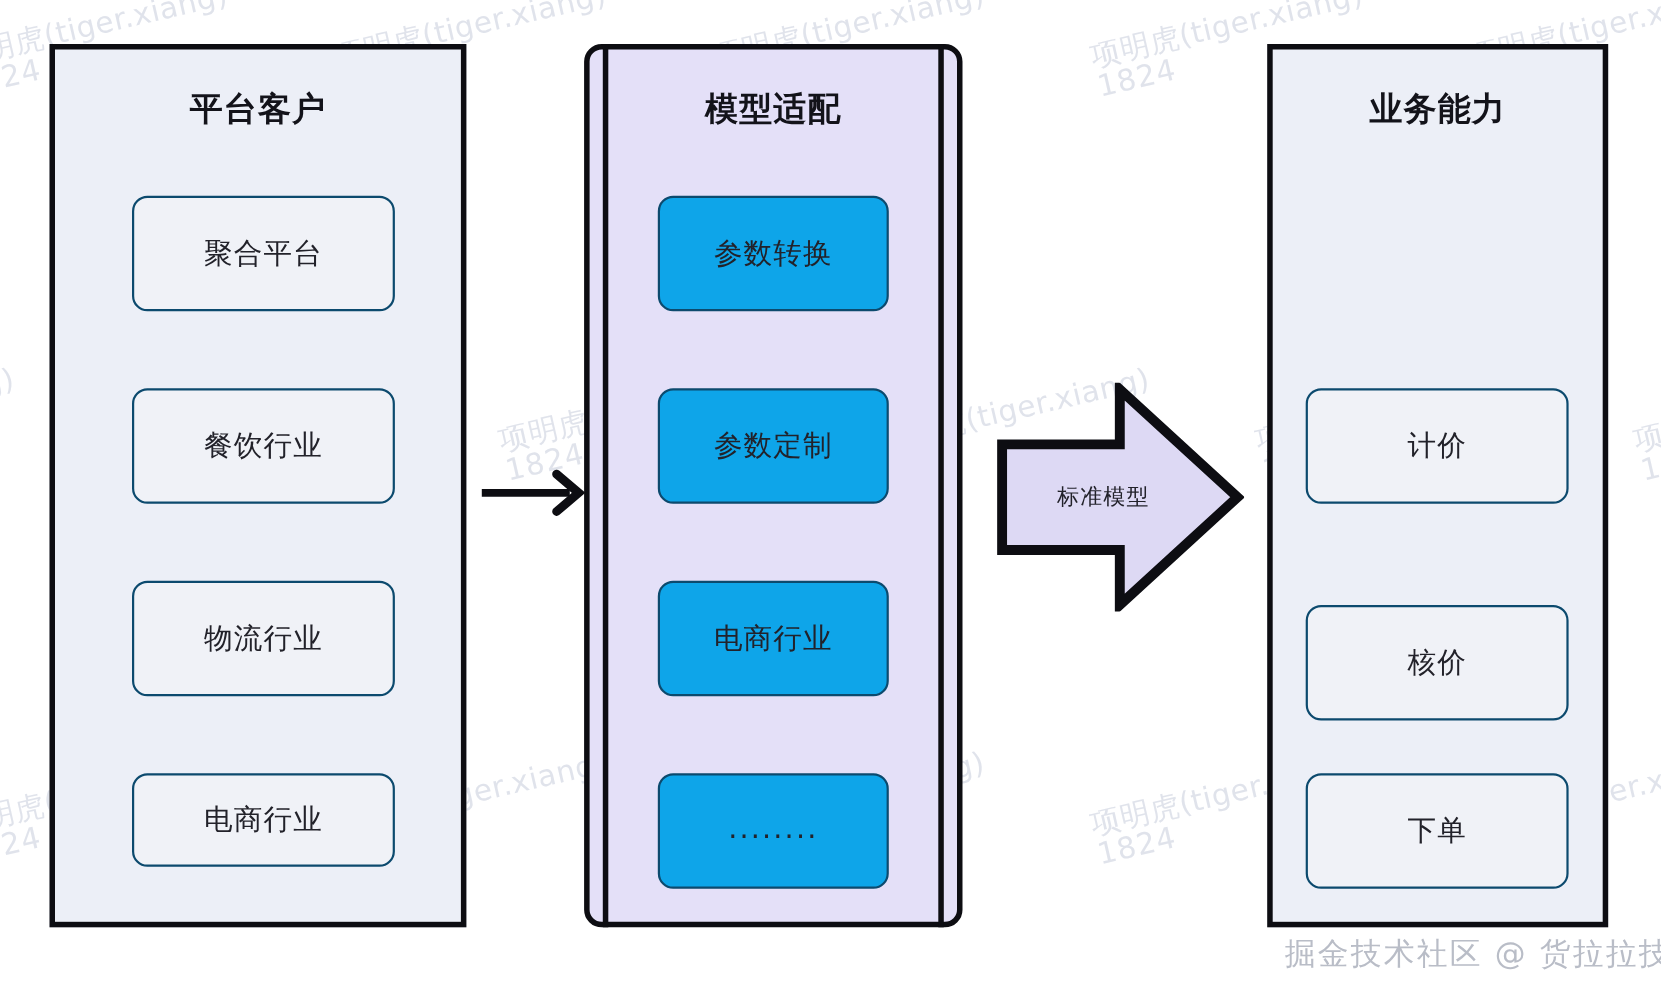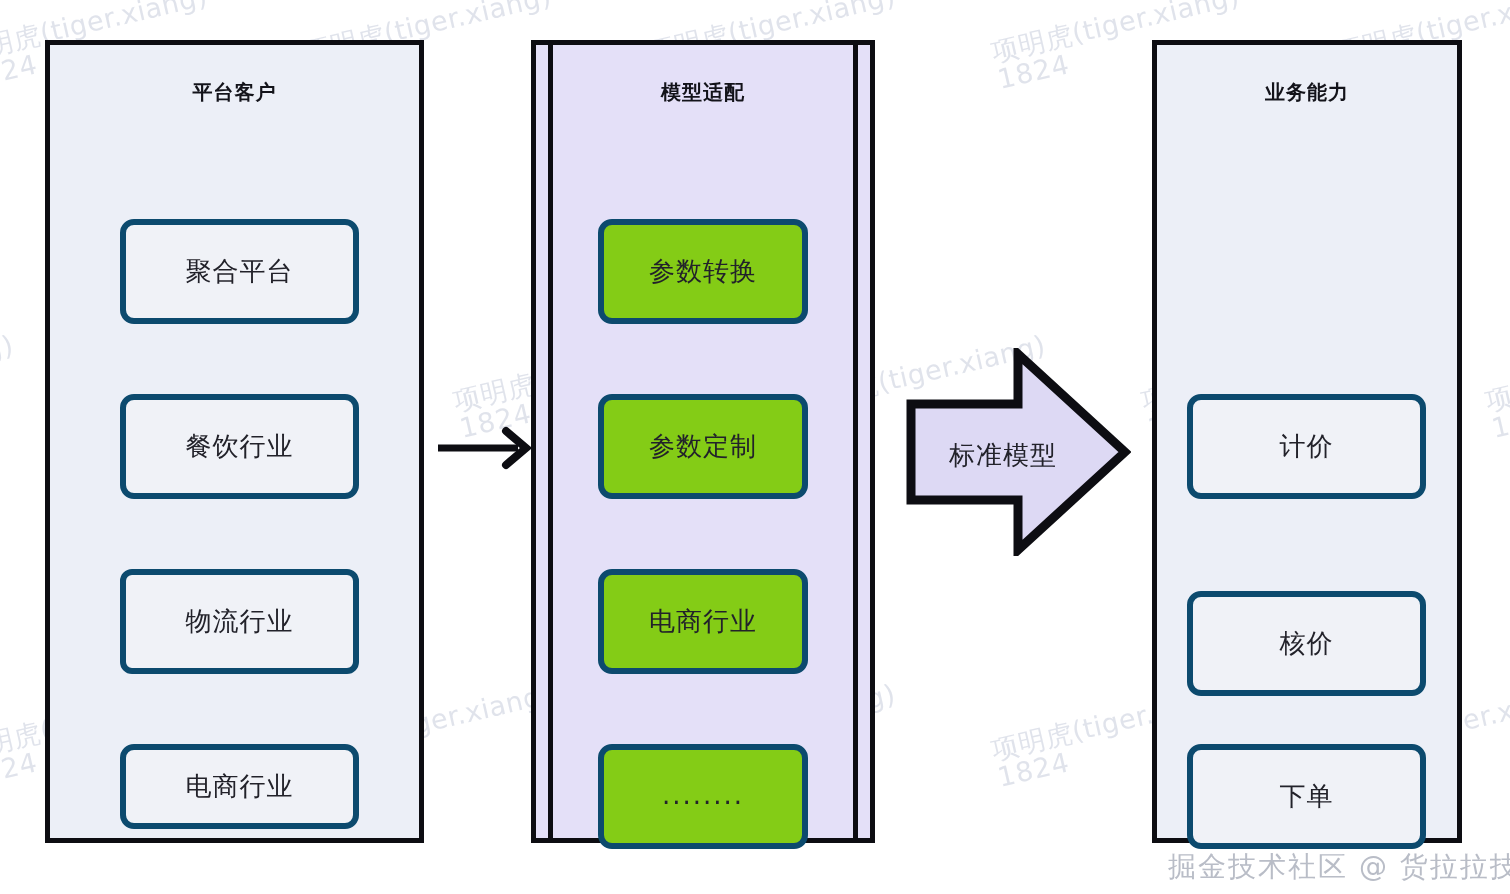--- a/index.html
+++ b/index.html
@@ -66,61 +66,60 @@
     background: #0d0d12;
   }
   .panel-rule.left  { left: 12px; }
   .panel-rule.right { right: 12px; }
 
   .panel-title {
     position: absolute;
     left: 0;
     right: 0;
     text-align: center;
-    font-size: 20px;
+    font-size: 30px;
     font-weight: 700;
     color: #13131a;
     letter-spacing: 1px;
   }
 
   .node {
     position: absolute;
     box-sizing: border-box;
-    border: 6px solid #0c4a6e;
+    border: 2px solid #0c4a6e;
     border-radius: 14px;
     background: #f0f2f7;
     display: flex;
     align-items: center;
     justify-content: center;
     font-size: 26px;
     color: #22222a;
     letter-spacing: 1px;
-    margin-top: 41px;
-  }
-  .node.node-mid { background: #84cc16; }
+  }
+  .node.node-mid { background: #0ea5e9; }
   .node .dots {
     font-size: 26px;
     letter-spacing: 2px;
     line-height: 1;
     transform: translateY(-2px);
   }
 
   
   .thin-arrow {
     position: absolute;
     z-index: 12;
   }
   .block-arrow {
     position: absolute;
     z-index: 12;
   }
   .block-arrow-label {
     position: absolute;
     z-index: 13;
-    font-size: 26px;
+    font-size: 20px;
     color: #22222a;
     letter-spacing: 1px;
     white-space: nowrap;
   }
 
   
   #footer-credit {
     position: absolute;
     z-index: 20;
     font-size: 28px;
@@ -155,34 +154,34 @@
 
   <div class="panel" style="left:45px; top:40px; width:379px; height:803px;">
     <div class="panel-title" style="top:34px;">平台客户</div>
 
     <div class="node" style="left:70px; top:133px; width:239px; height:105px;">
       <span>聚合平台</span>
     </div>
     <div class="node" style="left:70px; top:308px; width:239px; height:105px;text-align:center;">
       <span>餐饮行业</span>
     </div>
-    <div class="node" style="left:70px; top:483px; width:239px; height:105px;border-radius:12px;">
+    <div class="node" style="left:70px; top:483px; width:239px; height:105px;">
       <span>物流行业</span>
     </div>
     <div class="node" style="left:70px; top:658px; width:239px; height:85px;">
       <span>电商行业</span>
     </div>
   </div>
 
   <svg class="thin-arrow" style="left:434px; top:425px;" width="100" height="46" viewBox="0 0 100 46">
     <line x1="4" y1="23" x2="84" y2="23" stroke="#0d0d12" stroke-width="7" stroke-linecap="butt"></line>
     <polyline points="72,6 92,23 72,40" fill="none" stroke="#0d0d12" stroke-width="8" stroke-linecap="round" stroke-linejoin="miter"></polyline>
   </svg>
 
-  <div class="panel panel-mid" style="left:531px; top:40px; width:344px; height:803px;">
+  <div class="panel panel-mid" style="left:531px; top:40px; width:344px; height:803px;border-radius:16px;">
     <div class="panel-rule left"></div>
     <div class="panel-rule right"></div>
 
     <div class="panel-title" style="top:34px;">模型适配</div>
 
     <div class="node node-mid" style="left:62px; top:133px; width:210px; height:105px;">
       <span>参数转换</span>
     </div>
     <div class="node node-mid" style="left:62px; top:308px; width:210px; height:105px;">
       <span>参数定制</span>

